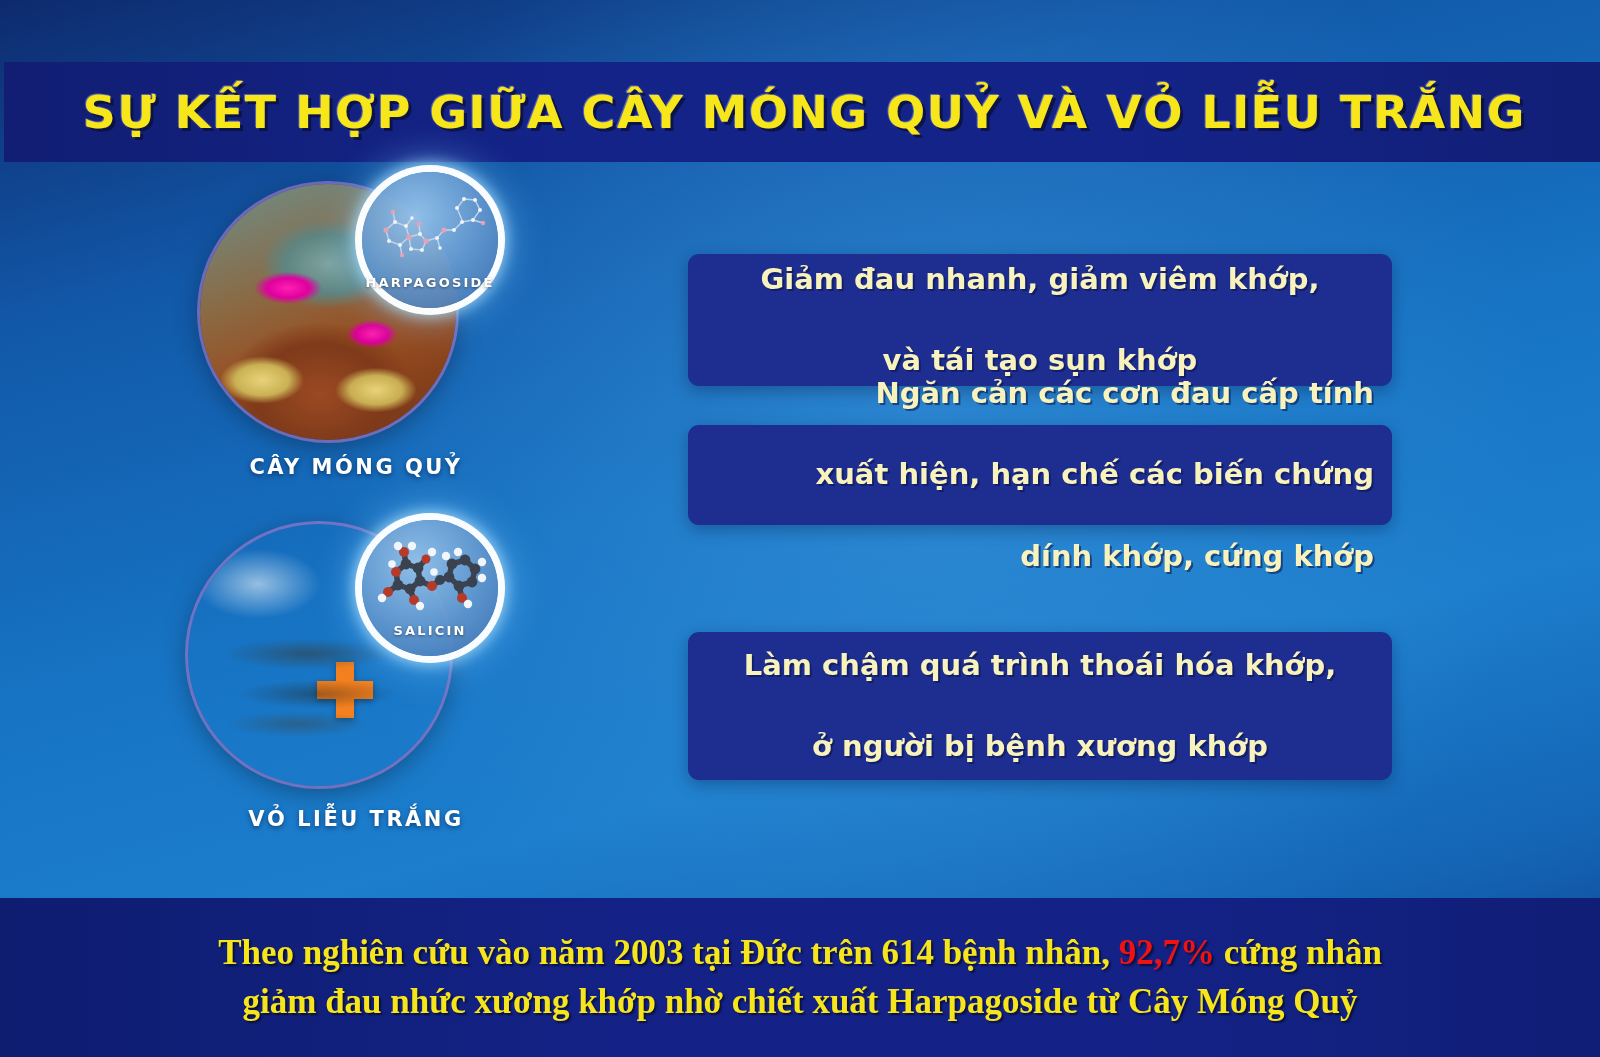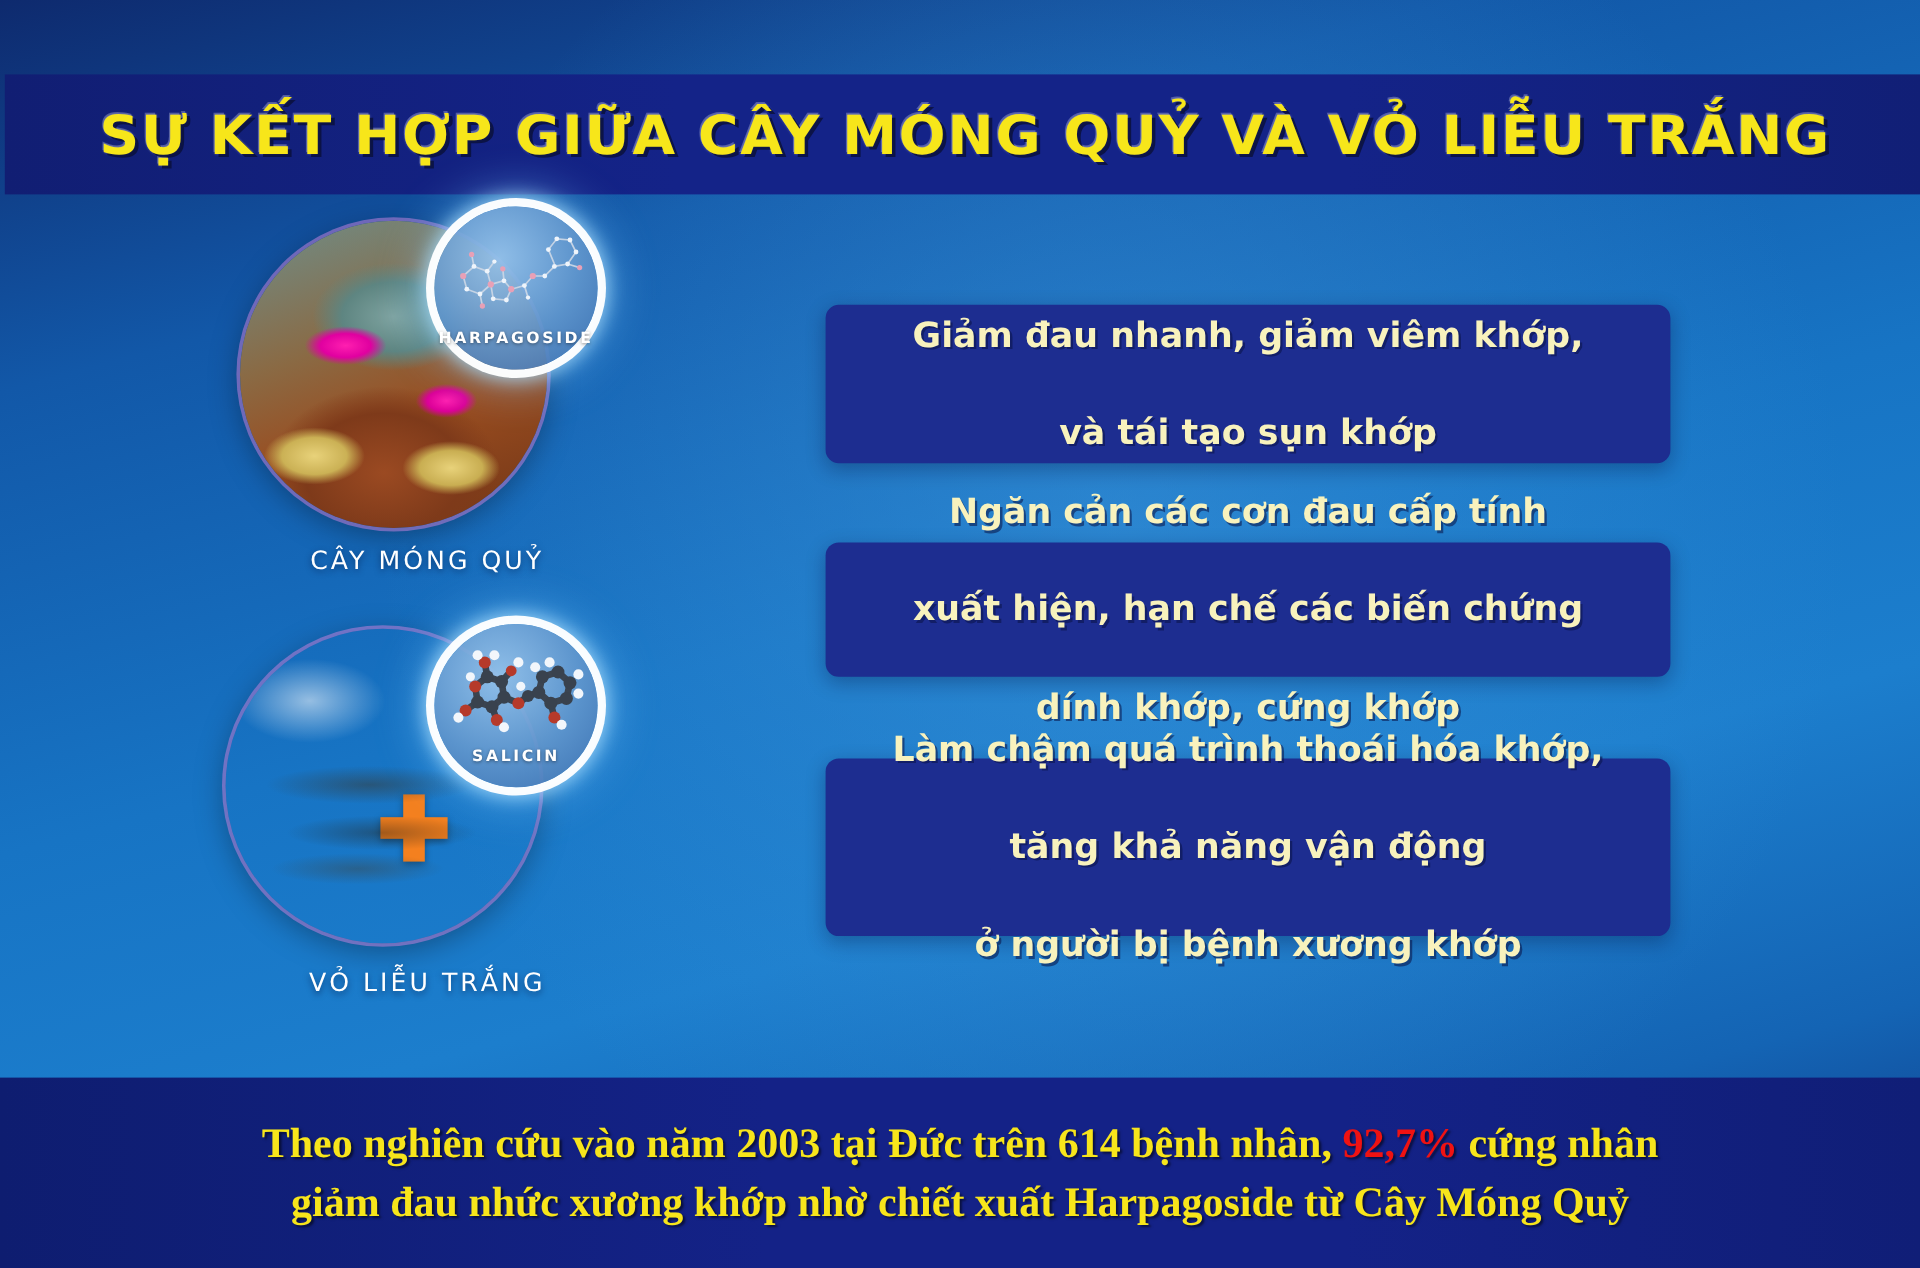--- a/index.html
+++ b/index.html
@@ -106,21 +106,21 @@
     filter:drop-shadow(0 2px 3px rgba(0,0,0,.35));
   }
   .plus-icon span{
     position:absolute;background:#f4801f;
   }
   .plus-icon .h{left:0;top:19px;width:56px;height:18px;}
   .plus-icon .v{left:19px;top:0;width:18px;height:56px;}
 
   .cap{
     position:absolute;width:360px;text-align:center;
-    color:#ffffff;font-weight:normal;font-size:21px;letter-spacing:2.5px;
+    color:#ffffff;font-weight:bold;font-size:21px;letter-spacing:2.5px;
     font-family:"DejaVu Sans",sans-serif;
     text-shadow:0 2px 5px rgba(0,20,60,.55);
   }
   .cap-top{left:0;top:283px;}
   .cap-bot{left:0;top:635px;}
 
   
   .benefit{
     position:absolute;left:688px;width:704px;
     background:#1d2d90;
@@ -132,21 +132,21 @@
     gap:40px;
   }
   .benefit .line{
     color:#f8f2bd;
     font-size:29px;font-weight:bold;line-height:1.42;
     font-family:"DejaVu Sans",sans-serif;
     white-space:nowrap;
     text-shadow:2px 2px 0 rgba(10,18,70,.55);
   }
   #box1{top:254px;height:132px;}
-  #box2{top:452px;height:112px;}
+  #box2{top:425px;height:100px;align-items:flex-end;}
   #box3{top:632px;height:148px;}
 
   
   .bottom-band{
     position:absolute;left:0;top:898px;width:1600px;height:159px;
     background:linear-gradient(90deg,#0e1d70 0%,#142287 40%,#142287 70%,#101e77 100%);
     display:flex;flex-direction:column;align-items:center;justify-content:center;
   }
   .bottom-band .bline{
     color:#f7e51b;
@@ -293,21 +293,20 @@
   </div>
 
   <div class="benefit" id="box2">
     <div class="line">Ngăn cản các cơn đau cấp tính</div>
     <div class="line">xuất hiện, hạn chế các biến chứng</div>
     <div class="line">dính khớp, cứng khớp</div>
   </div>
 
   <div class="benefit" id="box3">
     <div class="line">Làm chậm quá trình thoái hóa khớp,</div>
-    <div class="line">tăng khả năng vận động</div>
     <div class="line">ở người bị bệnh xương khớp</div>
   </div>
 
   <div class="bottom-band">
     <div class="bline">
       <span>Theo nghiên cứu vào năm 2003 tại Đức trên 614 bệnh nhân,</span>
       <span class="hl">92,7%</span>
       <span>cứng nhân</span>
     </div>
     <div class="bline">giảm đau nhức xương khớp nhờ chiết xuất Harpagoside từ Cây Móng Quỷ</div>

